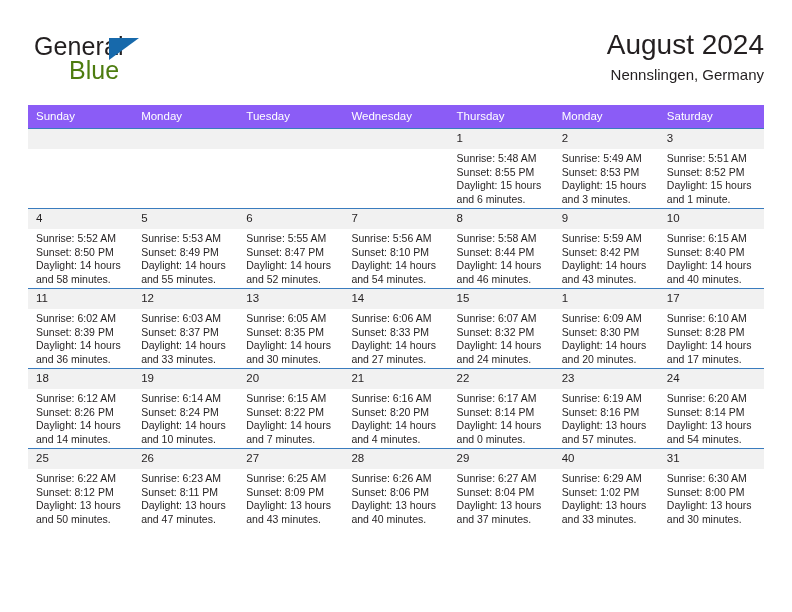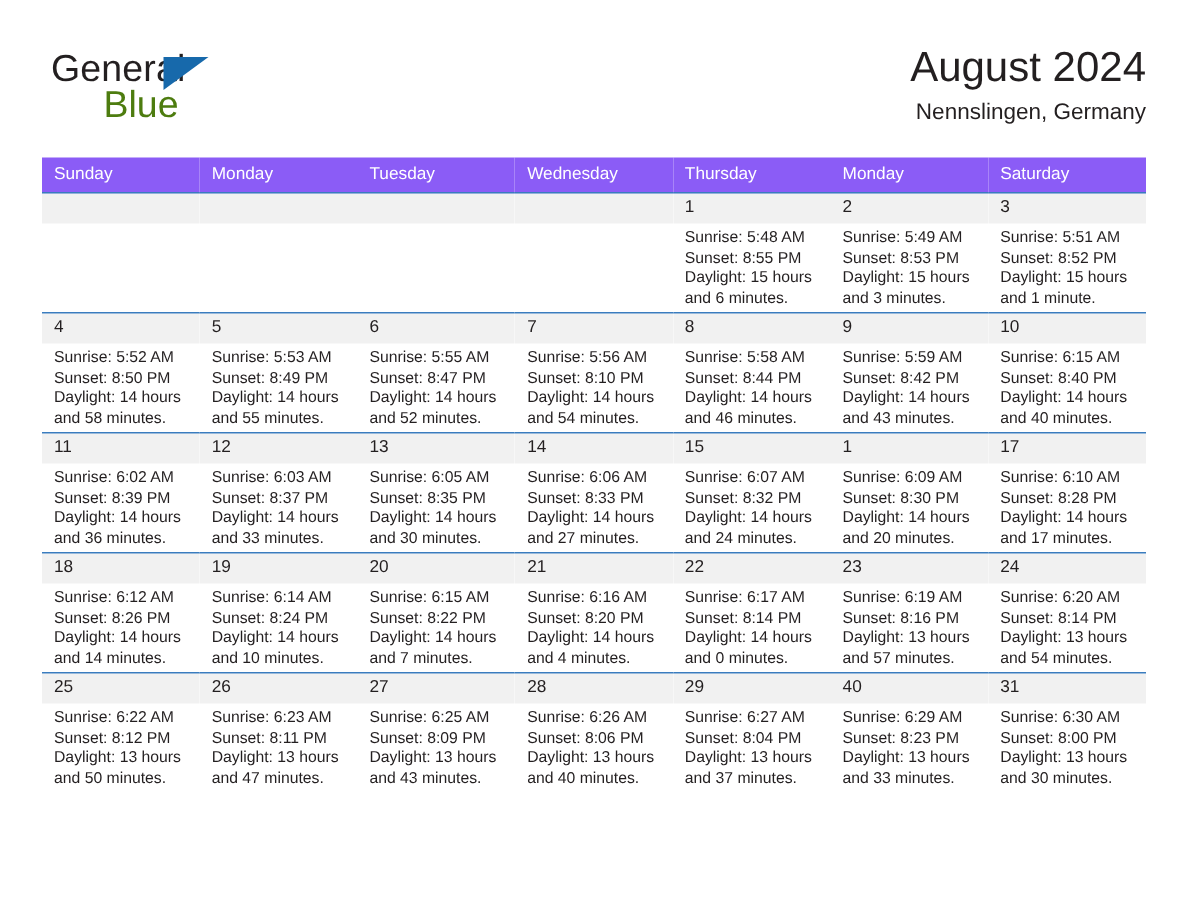--- a/index.html
+++ b/index.html
@@ -462,21 +462,21 @@
                 <div>Sunrise: 6:27 AM</div>
                 <div>Sunset: 8:04 PM</div>
                 <div>Daylight: 13 hours</div>
                 <div>and 37 minutes.</div>
               </div>
             </td>
             <td>
               <div class="daynum">40</div>
               <div class="details">
                 <div>Sunrise: 6:29 AM</div>
-                <div>Sunset: 8:23 PM</div>
+                <div>Sunset: 1:02 PM</div>
                 <div>Daylight: 13 hours</div>
                 <div>and 33 minutes.</div>
               </div>
             </td>
             <td>
               <div class="daynum">31</div>
               <div class="details">
                 <div>Sunrise: 6:30 AM</div>
                 <div>Sunset: 8:00 PM</div>
                 <div>Daylight: 13 hours</div>

